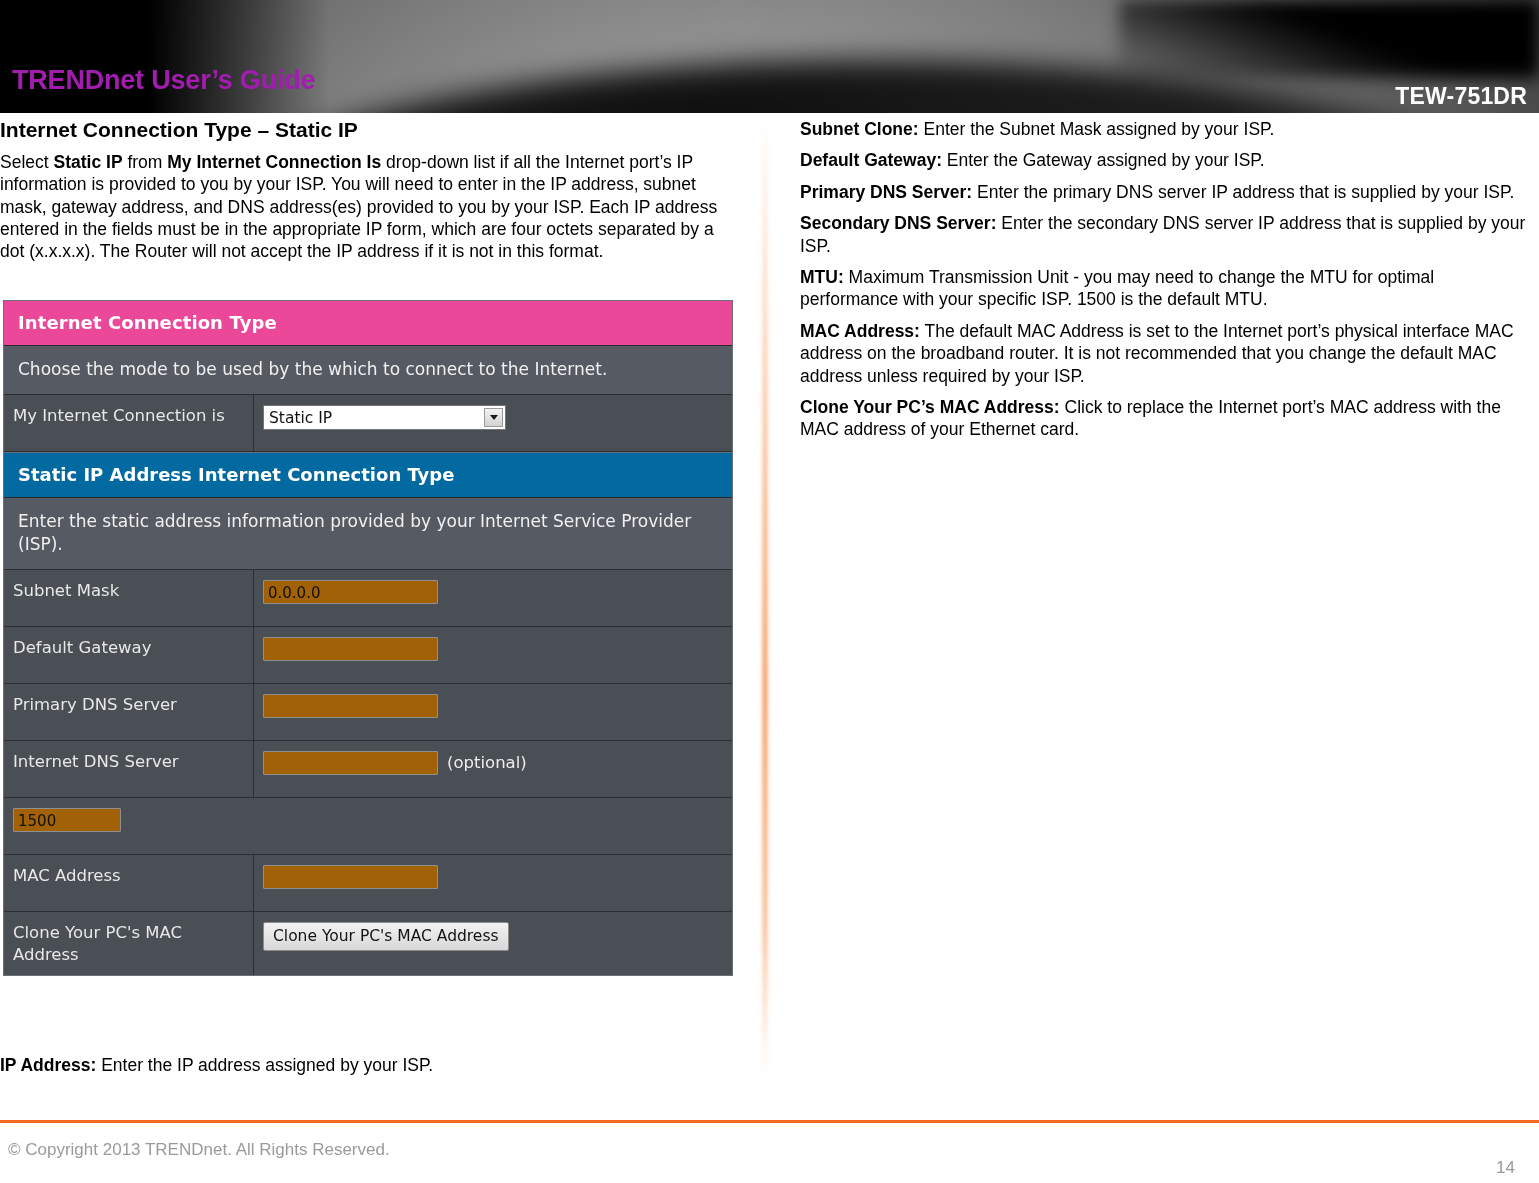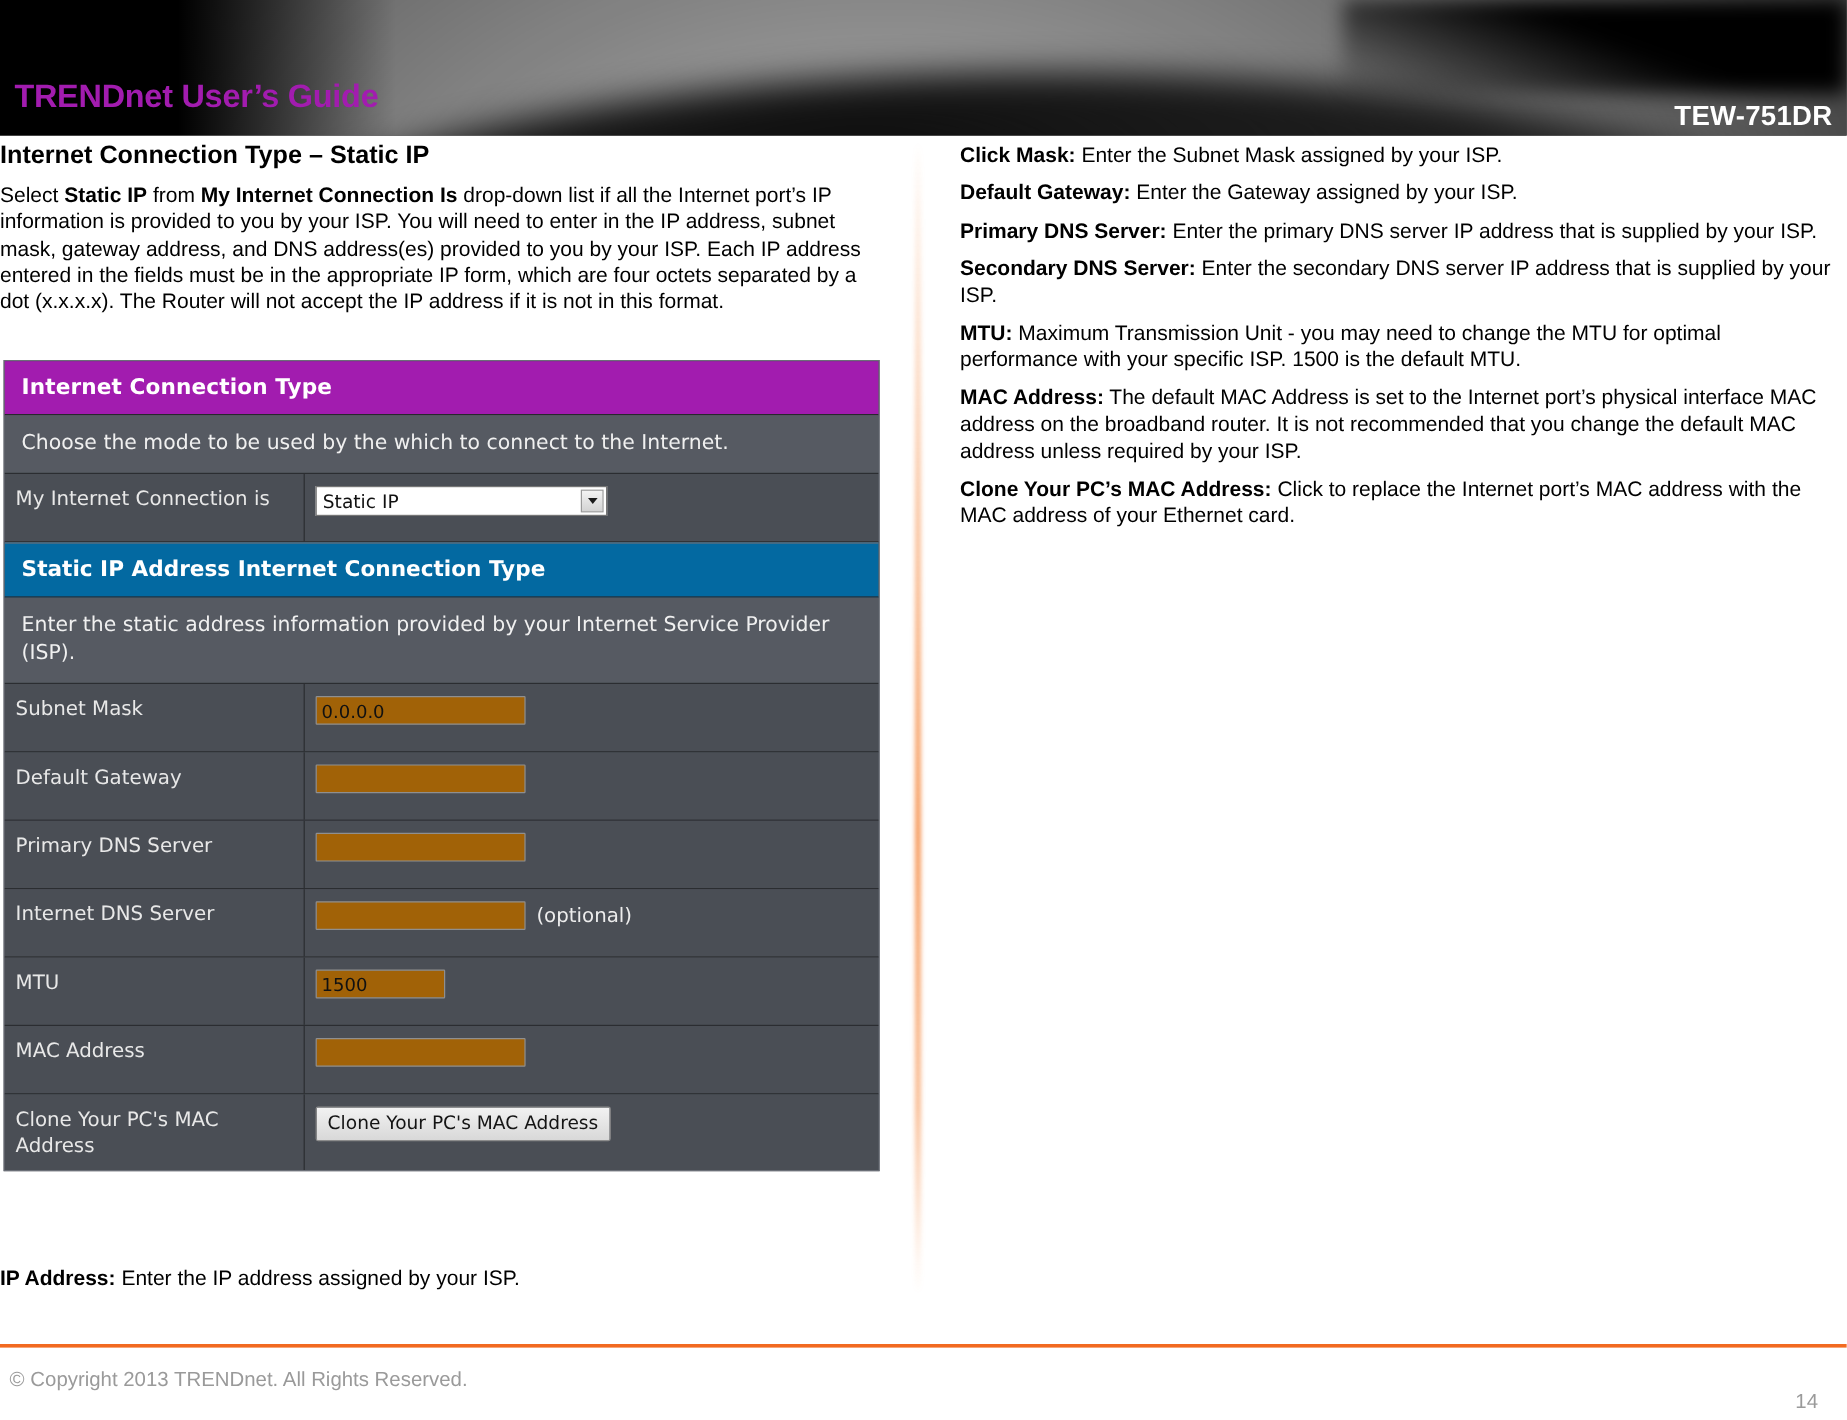--- a/index.html
+++ b/index.html
@@ -135,21 +135,21 @@
     position: absolute;
     left: 3px;
     top: 300px;
     width: 730px;
     border: 1px solid #6b6f77;
     background: #4a4e55;
     box-sizing: border-box;
     font-family: "DejaVu Sans", sans-serif;
   }
   .ru-title {
-    background: #a21caf;
+    background: #ec4899;
     color: #ffffff;
     font-size: 18px;
     font-weight: bold;
     padding: 11px 14px 12px 14px;
     border-bottom: 1px solid #27292d;
     letter-spacing: 0.1px;
   }
   .ru-desc {
     background: #565a62;
     color: #f0f0f0;
@@ -352,21 +352,20 @@
 
   <div class="ru-row">
     <div class="ru-label">Internet DNS Server</div>
     <div class="ru-field">
       <div class="ru-input"></div>
       <span class="ru-optional">(optional)</span>
     </div>
   </div>
 
   <div class="ru-row">
-    <div class="ru-label">MTU</div>
     <div class="ru-field">
       <div class="ru-input narrow">1500</div>
     </div>
   </div>
 
   <div class="ru-row">
     <div class="ru-label">MAC Address</div>
     <div class="ru-field">
       <div class="ru-input"></div>
     </div>
@@ -379,21 +378,21 @@
     </div>
   </div>
 
 </div>
 
 <div class="ip-address-note">
   <b>IP Address:</b><span> Enter the IP address assigned by your ISP.</span>
 </div>
 
 <div class="col-right">
-  <p class="body-text"><b>Click Mask:</b><span> Enter the Subnet Mask assigned by your ISP.</span></p>
+  <p class="body-text"><b>Subnet Clone:</b><span> Enter the Subnet Mask assigned by your ISP.</span></p>
   <p class="body-text"><b>Default Gateway:</b><span> Enter the Gateway assigned by your ISP.</span></p>
   <p class="body-text"><b>Primary DNS Server:</b><span> Enter the primary DNS server IP address that is supplied by your ISP.</span></p>
   <p class="body-text"><b>Secondary DNS Server:</b><span> Enter the secondary DNS server IP address that is supplied by your ISP.</span></p>
   <p class="body-text"><b>MTU:</b><span> Maximum Transmission Unit - you may need to change the MTU for optimal performance with your specific ISP. 1500 is the default MTU.</span></p>
   <p class="body-text"><b>MAC Address:</b><span>  The default MAC Address is set to the Internet port’s physical interface MAC address on the broadband router. It is not recommended that you change the default MAC address unless required by your ISP.</span></p>
   <p class="body-text"><b>Clone Your PC’s MAC Address:</b><span> Click to replace the Internet port’s MAC address with the MAC address of your Ethernet card.</span></p>
 </div>
 
 <div class="footer-rule"></div>
 <div class="footer-copy">© Copyright 2013 TRENDnet. All Rights Reserved.</div>

